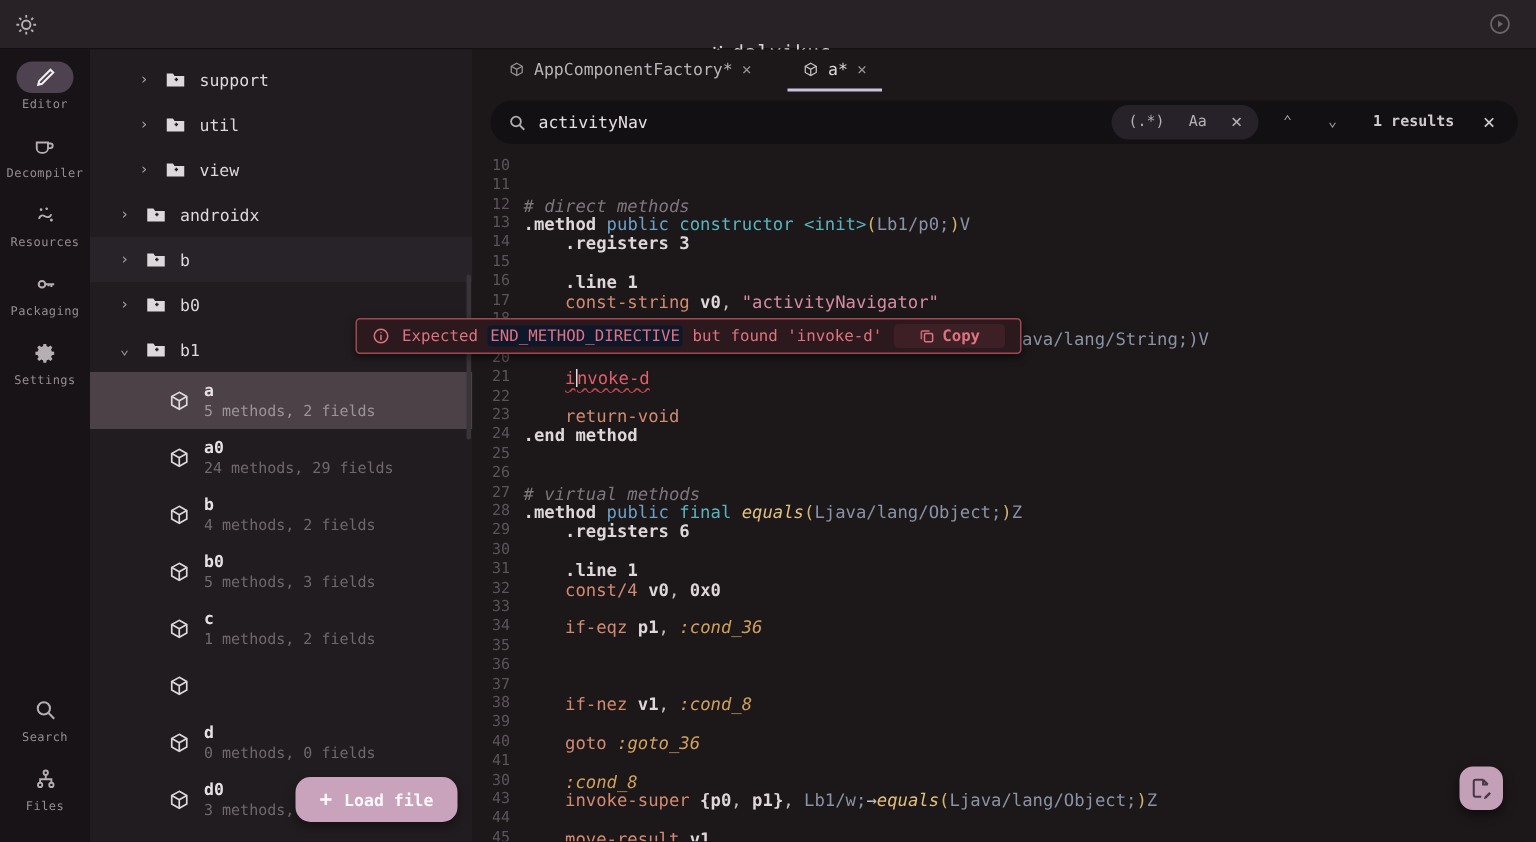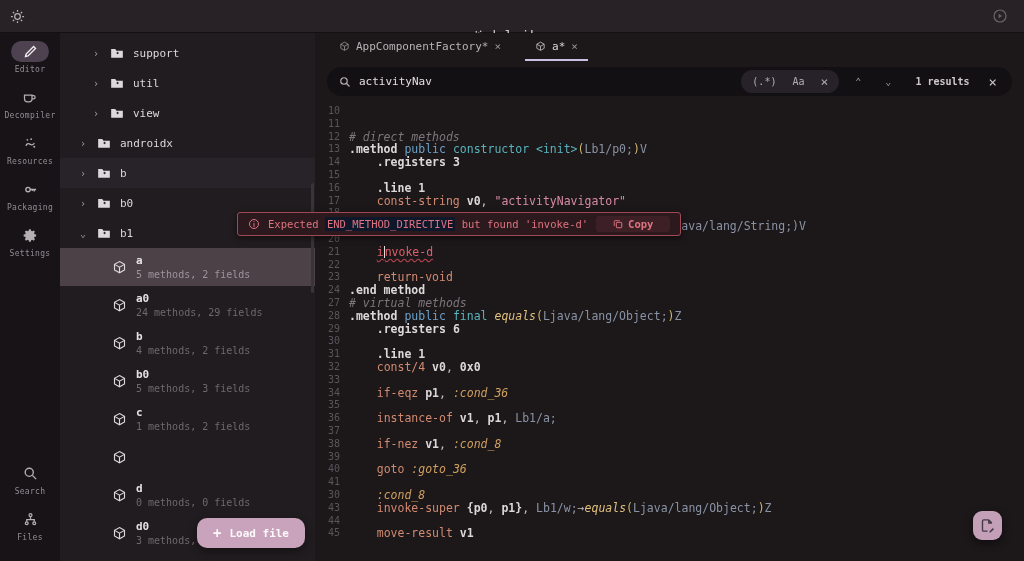--- a/index.html
+++ b/index.html
@@ -442,30 +442,32 @@
         <div class="cl"><span class="ln">15</span><span class="ct"></span></div>
         <div class="cl"><span class="ln">16</span><span class="ct"><span class="pln">    </span><span class="dir">.line</span><span class="pln"> </span><span class="reg">1</span></span></div>
         <div class="cl"><span class="ln">17</span><span class="ct"><span class="pln">    </span><span class="op">const-string</span><span class="pln"> </span><span class="reg">v0</span><span class="pln">, </span><span class="str">"activityNavigator"</span></span></div>
         <div class="cl"><span class="ln">18</span><span class="ct"></span></div>
         <div class="cl"><span class="ln">19</span><span class="ct"><span class="pln">                                  </span><span class="typ">lang/Object;Ljava/lang/String;)V</span></span></div>
         <div class="cl"><span class="ln">20</span><span class="ct"></span></div>
         <div class="cl"><span class="ln">21</span><span class="ct"><span class="pln">    </span><span class="err">i</span><span class="caret"></span><span class="err">nvoke-d</span></span></div>
         <div class="cl"><span class="ln">22</span><span class="ct"></span></div>
         <div class="cl"><span class="ln">23</span><span class="ct"><span class="pln">    </span><span class="op">return-void</span></span></div>
         <div class="cl"><span class="ln">24</span><span class="ct"><span class="dir">.end method</span></span></div>
+        <div class="cl"><span class="ln">25</span><span class="ct"></span></div>
+        <div class="cl"><span class="ln">26</span><span class="ct"></span></div>
         <div class="cl"><span class="ln">27</span><span class="ct"><span class="cm"># virtual methods</span></span></div>
         <div class="cl"><span class="ln">28</span><span class="ct"><span class="dir">.method</span><span class="pln"> </span><span class="kw">public</span><span class="pln"> </span><span class="kw2">final</span><span class="pln"> </span><span class="fn">equals</span><span class="par">(</span><span class="typ">Ljava/lang/Object;</span><span class="par">)</span><span class="typ">Z</span></span></div>
         <div class="cl"><span class="ln">29</span><span class="ct"><span class="pln">    </span><span class="dir">.registers</span><span class="pln"> </span><span class="reg">6</span></span></div>
         <div class="cl"><span class="ln">30</span><span class="ct"></span></div>
         <div class="cl"><span class="ln">31</span><span class="ct"><span class="pln">    </span><span class="dir">.line</span><span class="pln"> </span><span class="reg">1</span></span></div>
         <div class="cl"><span class="ln">32</span><span class="ct"><span class="pln">    </span><span class="op">const/4</span><span class="pln"> </span><span class="reg">v0</span><span class="pln">, </span><span class="reg">0x0</span></span></div>
         <div class="cl"><span class="ln">33</span><span class="ct"></span></div>
         <div class="cl"><span class="ln">34</span><span class="ct"><span class="pln">    </span><span class="op">if-eqz</span><span class="pln"> </span><span class="reg">p1</span><span class="pln">, </span><span class="lbl">:cond_36</span></span></div>
         <div class="cl"><span class="ln">35</span><span class="ct"></span></div>
-        <div class="cl"><span class="ln">36</span><span class="ct"><span class="pln">    </span><span class="op">instance-of</span><span class="pln"> </span><span class="reg">v1</span><span class="pln">, </span><span class="reg">p1</span><span class="pln">, </span><span class="typ">Lb1/a;</span></span></div>
+        <div class="cl"><span class="ln">36</span></div>
         <div class="cl"><span class="ln">37</span><span class="ct"></span></div>
         <div class="cl"><span class="ln">38</span><span class="ct"><span class="pln">    </span><span class="op">if-nez</span><span class="pln"> </span><span class="reg">v1</span><span class="pln">, </span><span class="lbl">:cond_8</span></span></div>
         <div class="cl"><span class="ln">39</span><span class="ct"></span></div>
         <div class="cl"><span class="ln">40</span><span class="ct"><span class="pln">    </span><span class="op">goto</span><span class="pln"> </span><span class="lbl">:goto_36</span></span></div>
         <div class="cl"><span class="ln">41</span><span class="ct"></span></div>
         <div class="cl"><span class="ln">30</span><span class="ct"><span class="pln">    </span><span class="lbl">:cond_8</span></span></div>
         <div class="cl"><span class="ln">43</span><span class="ct"><span class="pln">    </span><span class="op">invoke-super</span><span class="pln"> </span><span class="reg">{</span><span class="reg">p0</span><span class="pln">, </span><span class="reg">p1</span><span class="reg">}</span><span class="pln">, </span><span class="typ">Lb1/w;</span><span class="pln">→</span><span class="fn">equals</span><span class="par">(</span><span class="typ">Ljava/lang/Object;</span><span class="par">)</span><span class="typ">Z</span></span></div>
         <div class="cl"><span class="ln">44</span><span class="ct"></span></div>
         <div class="cl"><span class="ln">45</span><span class="ct"><span class="pln">    </span><span class="op">move-result</span><span class="pln"> </span><span class="reg">v1</span></span></div>
       </div>

